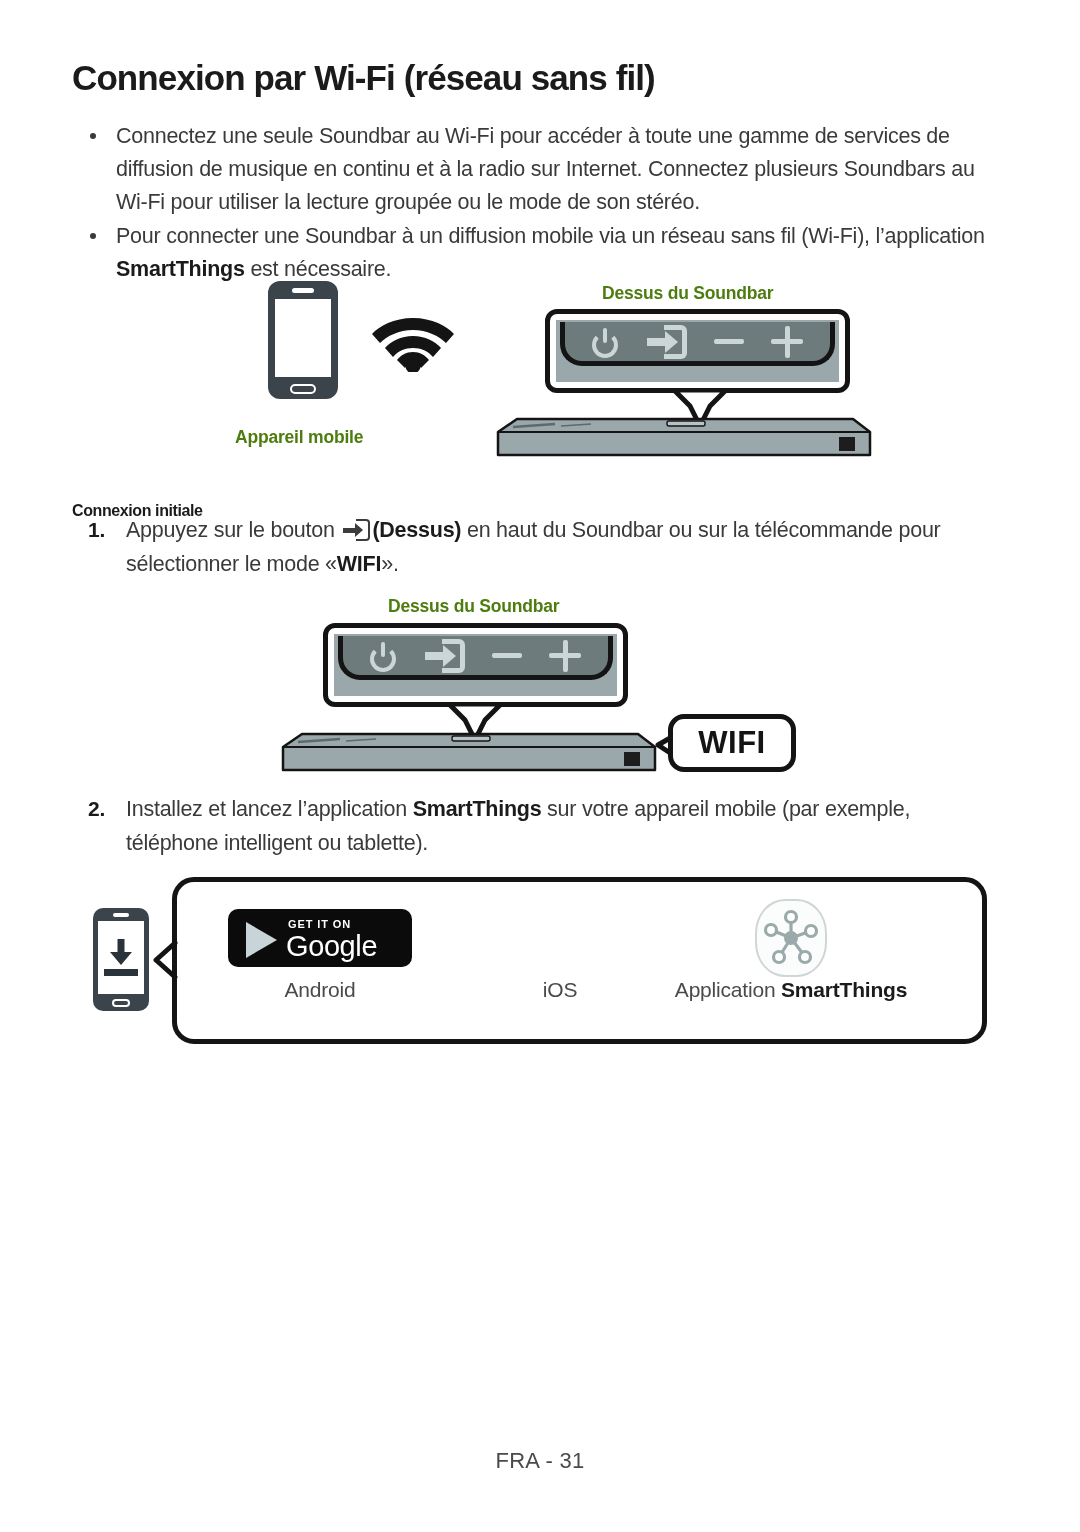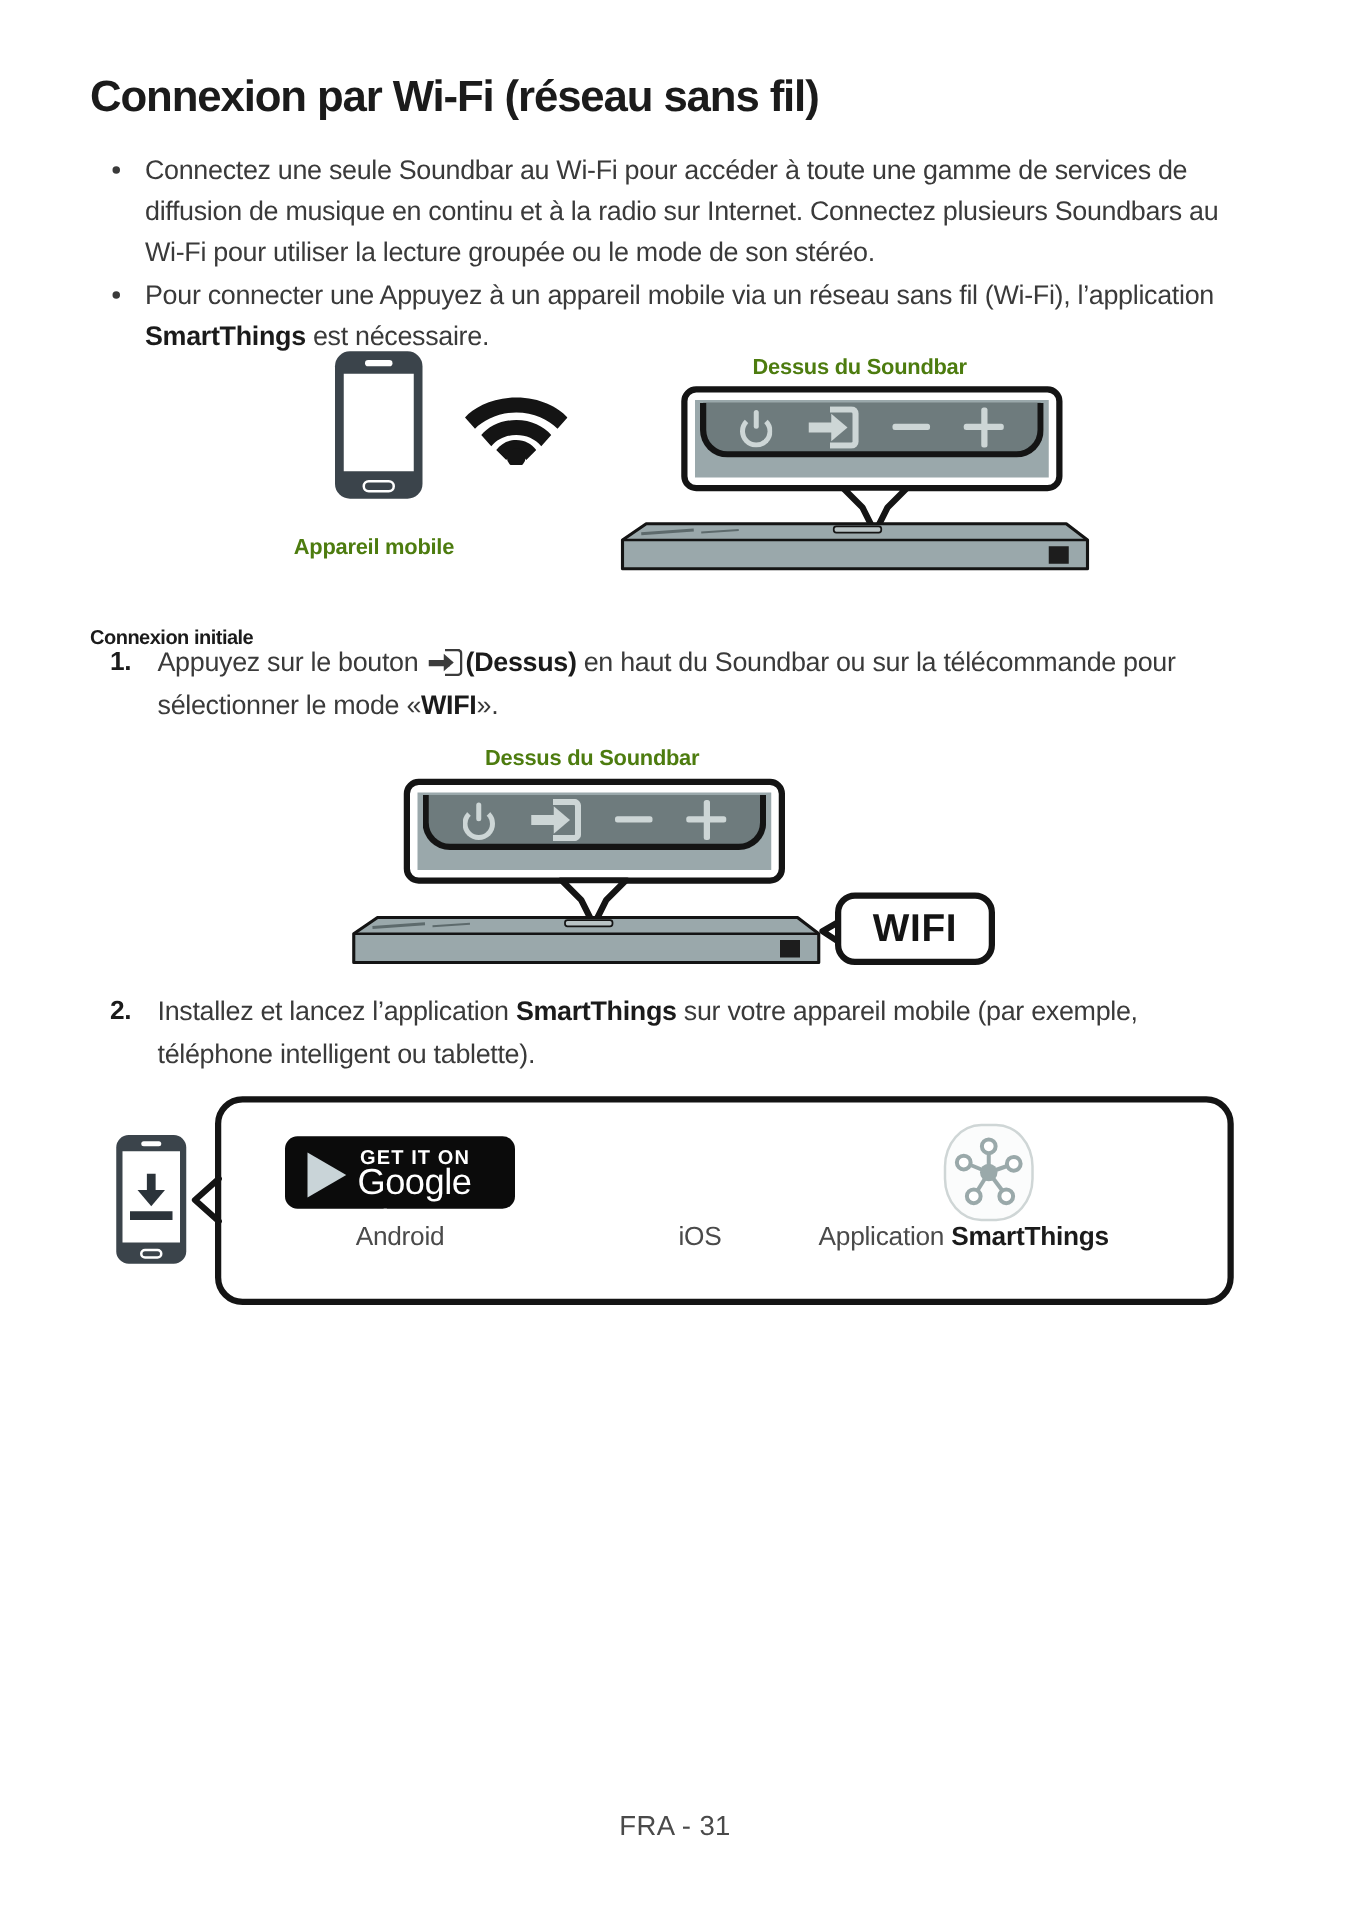--- a/index.html
+++ b/index.html
@@ -362,21 +362,21 @@
   .gp-tri {
     position: absolute;
     left: 18px; top: 13px;
     width: 0; height: 0;
     border-top: 18px solid transparent;
     border-bottom: 18px solid transparent;
     border-left: 31px solid #c9d4d8;
   }
   .gp-t1 {
     position: absolute; left: 60px; top: 9px;
-    color: #fff; font-size: 16px; font-weight: bold; letter-spacing: 0.9px;
+    color: #fff; font-size: 11px; font-weight: bold; letter-spacing: 0.9px;
   }
   .gp-t2 {
     position: absolute; left: 58px; top: 21px;
     color: #fff; font-size: 29px; letter-spacing: -0.4px; font-weight: normal;
   }
   
   .as-apple {
     position: absolute;
     left: 20px; top: 12px;
     width: 32px; height: 38px;
@@ -422,21 +422,21 @@
 
   <div class="h1">Connexion par Wi-Fi (réseau sans fil)</div>
 
   <div class="bullets">
     <div class="bullet">
       <span class="dot"></span>
       <span>Connectez une seule Soundbar au Wi-Fi pour accéder à toute une gamme de services de diffusion de musique en continu et à la radio sur Internet. Connectez plusieurs Soundbars au Wi-Fi pour utiliser la lecture groupée ou le mode de son stéréo.</span>
     </div>
     <div class="bullet">
       <span class="dot"></span>
-      <span>Pour connecter une Appuyez à un appareil mobile via un réseau sans fil (Wi-Fi), l’application </span><b>SmartThings</b><span> est nécessaire.</span>
+      <span>Pour connecter une Soundbar à un diffusion mobile via un réseau sans fil (Wi-Fi), l’application </span><b>SmartThings</b><span> est nécessaire.</span>
     </div>
   </div>
 
   <div class="fig1">
 
     <div class="phone" style="left:268px; top:6px; width:70px; height:118px;">
       <div class="speaker"></div>
       <div class="screen"></div>
       <div class="home"></div>
     </div>
@@ -573,17 +573,17 @@
       <circle cx="34" cy="37" r="7" fill="#9aa9aa"></circle>
       <g fill="#ffffff" stroke="#9aa9aa" stroke-width="3.2">
         <circle cx="34" cy="16" r="5.5"></circle>
         <circle cx="54" cy="30" r="5.5"></circle>
         <circle cx="14" cy="29" r="5.5"></circle>
         <circle cx="22" cy="56" r="5.5"></circle>
         <circle cx="48" cy="56" r="5.5"></circle>
       </g>
     </svg>
   </div>
-  <div class="badge-label" style="left:620px; top:978px; width:302px;"><span>Application </span><b>SmartThings</b></div>
+  <div class="badge-label" style="left:640px; top:978px; width:302px;"><span>Application </span><b>SmartThings</b></div>
 
   <div class="footer">FRA - 31</div>
 
 </div>
 
 </body></html>

